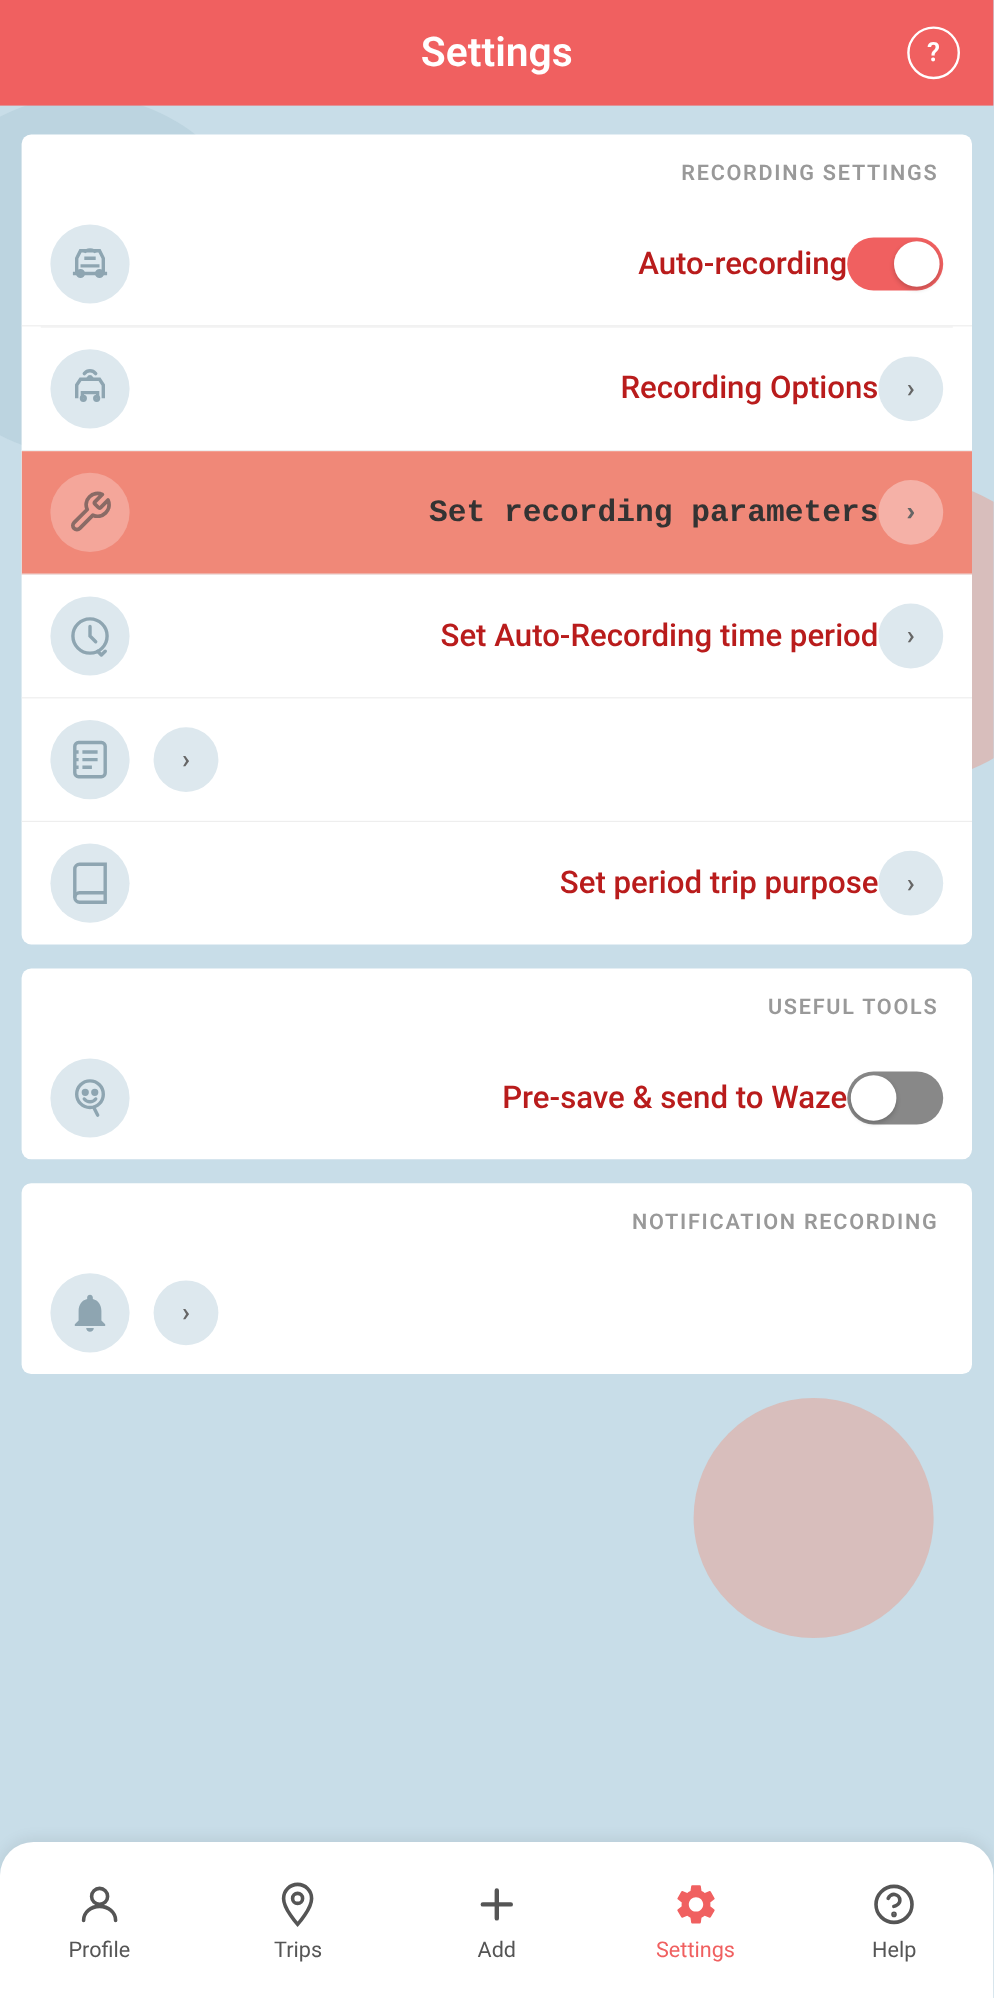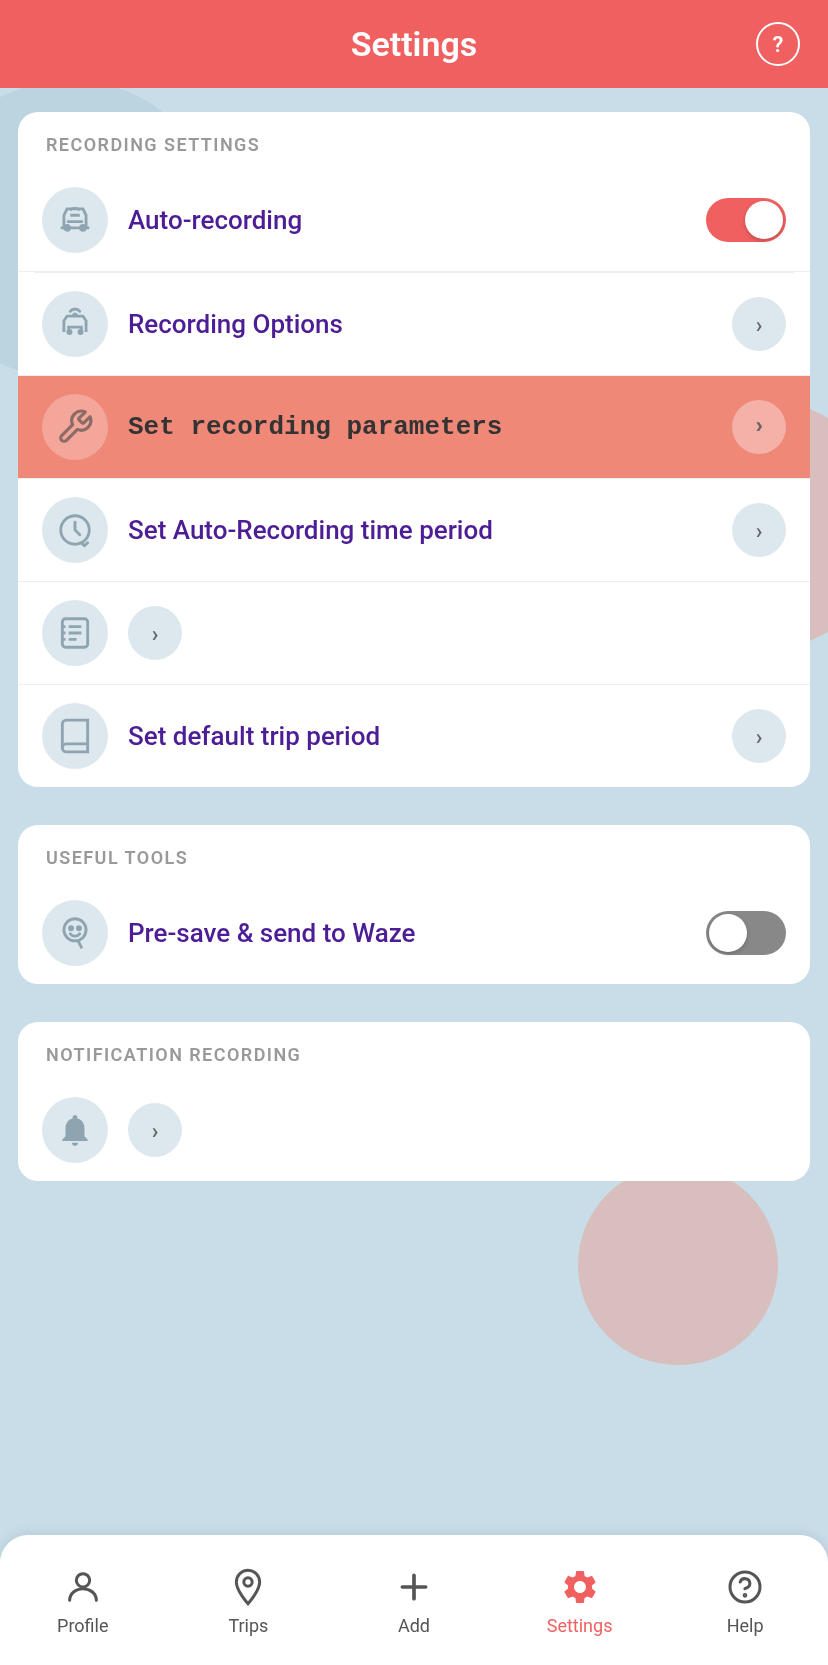--- a/index.html
+++ b/index.html
@@ -70,24 +70,25 @@
       position: relative;
       z-index: 5;
       padding: 24px 18px 0 18px;
       height: calc(1665px - 88px - 130px);
       overflow-y: auto;
     }
 
     
     .card {
       background: white;
-      border-radius: 20px;
-      margin-bottom: 38px;
+      border-radius: 8px;
+      margin-bottom: 20px;
       padding: 0 0;
       overflow: hidden;
+      text-align: right;
     }
 
     .section-label {
       color: #999;
       font-size: 18px;
       font-weight: 600;
       letter-spacing: 0.08em;
       padding: 22px 28px 14px 28px;
     }
 
@@ -115,21 +116,21 @@
       margin-right: 20px;
     }
     .icon-circle.highlighted-bg {
       background: rgba(255,255,255,0.25);
     }
 
     .setting-label {
       flex: 1;
       font-size: 26px;
       font-weight: 500;
-      color: #4c1d95;
+      color: #b91c1c;
     }
     .setting-row.highlighted .setting-label {
       color: #333;
       font-weight: 600;
     }
 
     
     .toggle {
       width: 80px; height: 44px;
       border-radius: 22px;
@@ -304,21 +305,21 @@
       </div>
     </div>
 
     <div class="setting-row">
       <div class="icon-circle">
         <svg class="icon-svg" viewBox="0 0 24 24" fill="none" stroke="#5a7a8a" stroke-width="1.8">
           <path d="M4 19.5A2.5 2.5 0 016.5 17H20"></path>
           <path d="M6.5 2H20v20H6.5A2.5 2.5 0 014 19.5v-15A2.5 2.5 0 016.5 2z"></path>
         </svg>
       </div>
-      <span class="setting-label">Set default trip period</span>
+      <span class="setting-label">Set period trip purpose</span>
       <div class="chevron-btn">
         <span class="chevron">›</span>
       </div>
     </div>
   </div>
 
   <div class="card">
     <div class="section-label">USEFUL TOOLS</div>
 
     <div class="setting-row">

